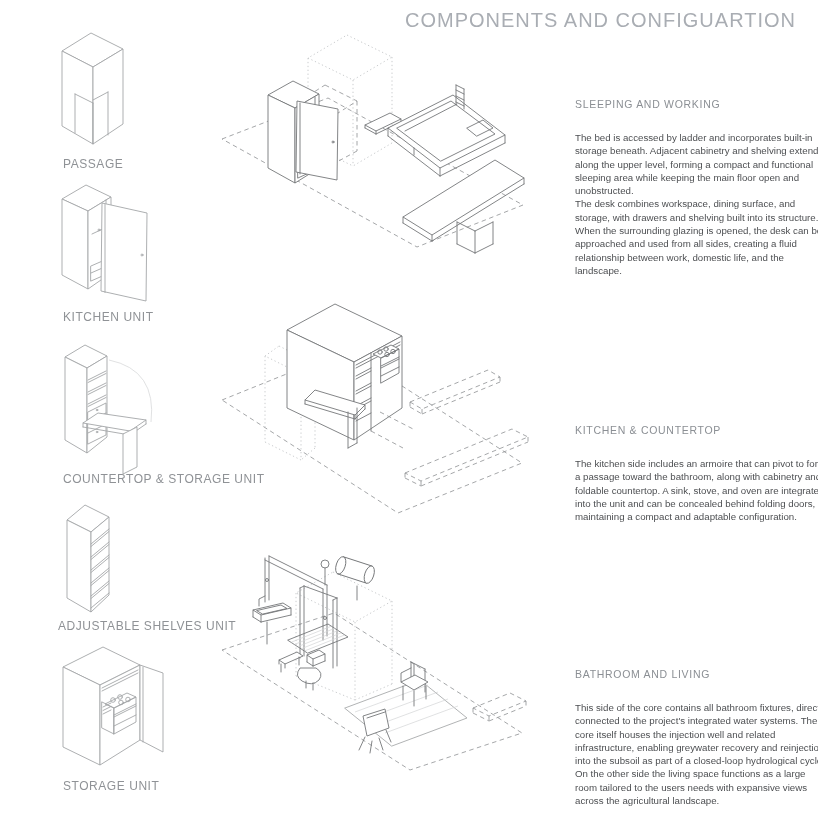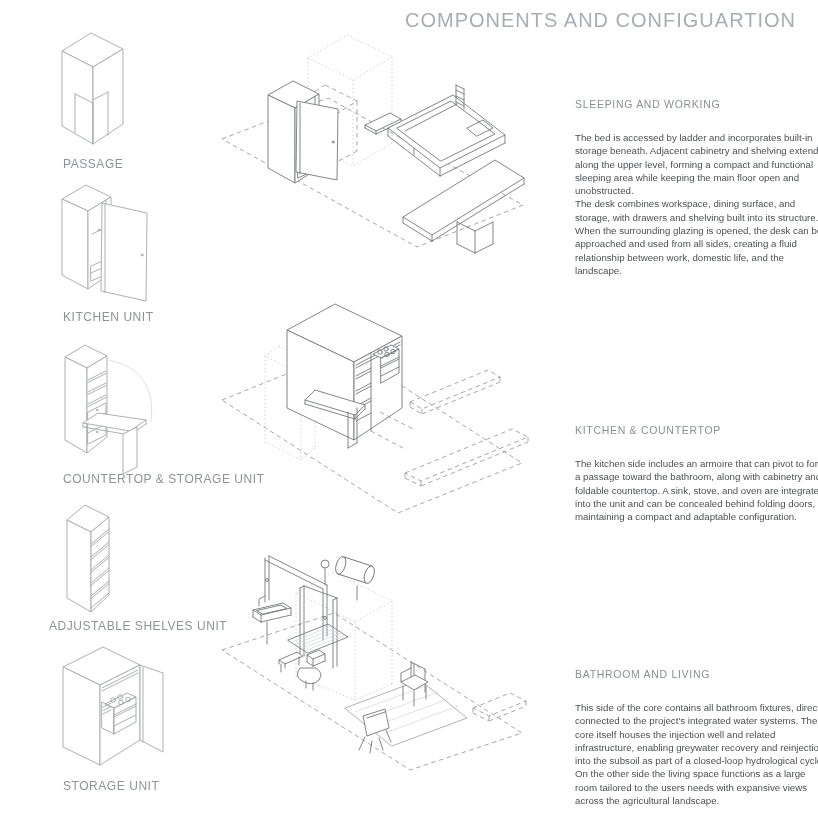--- a/index.html
+++ b/index.html
@@ -65,21 +65,21 @@
     <polygon class="uf" points="68,94 82,87 82,127 68,134"></polygon>
   </svg>
   <div class="unit-label" style="left:63px;top:472px">COUNTERTOP &amp; STORAGE UNIT</div>
 
   <svg style="left:57px;top:500px" width="70" height="125" viewBox="0 0 70 125">
     <polygon class="uf" points="28,5 52,17 34,32 10,20"></polygon>
     <polygon class="uf" points="10,20 34,32 34,112 10,98"></polygon>
     <polygon class="uf" points="34,32 52,17 52,95 34,112"></polygon>
     <path class="u" d="M34,44 L52,29 M34,46.5 L52,31.5 M34,57 L52,42 M34,59.5 L52,44.5 M34,70 L52,55 M34,72.5 L52,57.5 M34,83 L52,68 M34,85.5 L52,70.5 M34,96 L52,81 M34,98.5 L52,83.5 M34,108 L52,93"></path>
   </svg>
-  <div class="unit-label" style="left:49px;top:619px">ADJUSTABLE SHELVES UNIT</div>
+  <div class="unit-label" style="left:58px;top:619px">ADJUSTABLE SHELVES UNIT</div>
 
   <svg style="left:53px;top:640px" width="125" height="140" viewBox="0 0 125 140">
     <polygon class="uf" points="10,27 50,7 87,25 47,45"></polygon>
     <polygon class="uf" points="10,27 47,45 47,125 10,107"></polygon>
     <polygon class="uf" points="47,45 87,25 87,100 47,125"></polygon>
     <path class="u" d="M49,48 L85,30 M49,51 L85,33"></path>
     <polygon class="uf" points="52,64 74,53 83,57 61,68"></polygon>
     <circle class="u" cx="60" cy="60" r="2.3"></circle>
       <circle class="u" cx="67" cy="57" r="2.3"></circle>
     <circle class="u" cx="68" cy="62.5" r="2.3"></circle>

